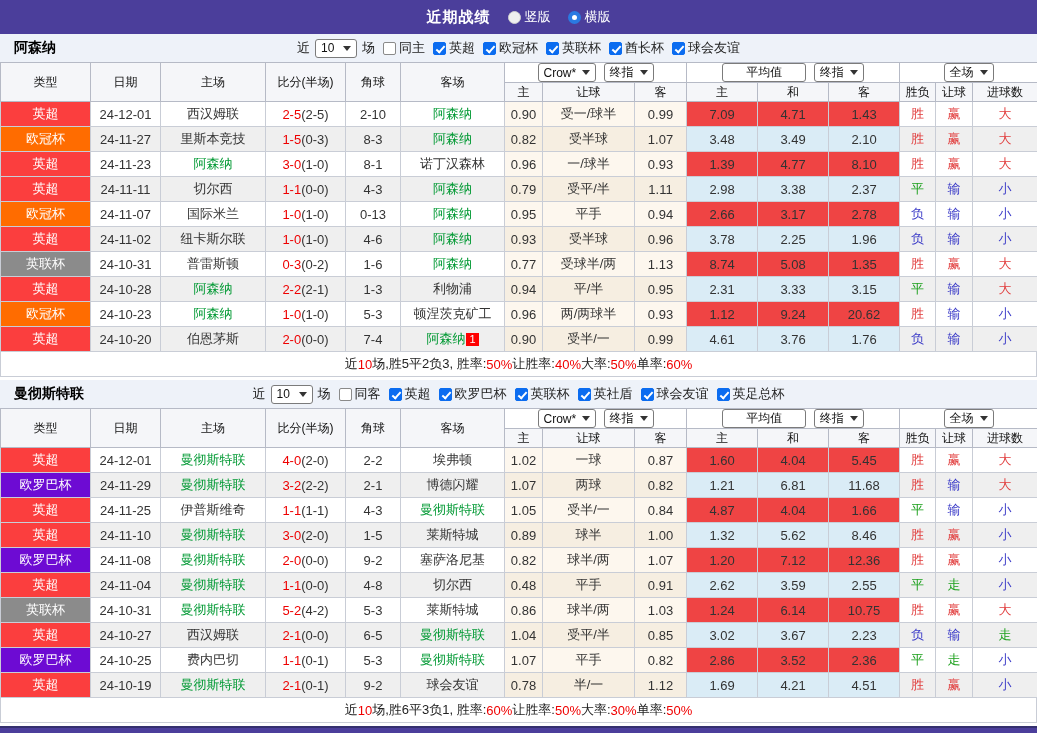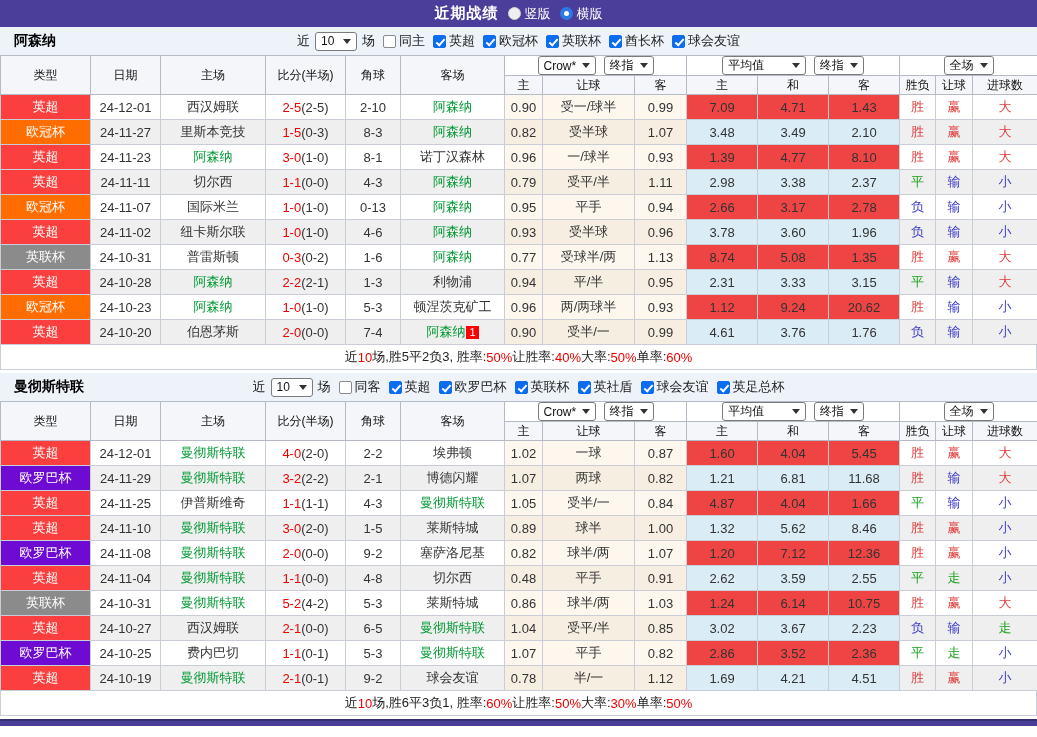--- a/index.html
+++ b/index.html
@@ -1,39 +1,39 @@
 <!DOCTYPE html>
 <html><head>
 <meta charset="utf-8">
 <style>
   * { box-sizing: border-box; }
   body { margin:0; background:#fff; font-family:"Liberation Sans","DejaVu Sans",sans-serif; }
   .page { width:1037px; }
 
   
-  .topbar { height:27px; background:#4b3e9b; display:flex; align-items:center; justify-content:center; gap:9px; }
+  .topbar { height:34px; background:#4b3e9b; display:flex; align-items:center; justify-content:center; gap:17px; }
   .topbar .title { color:#fff; font-weight:bold; font-size:15px; letter-spacing:1px; }
   .radio-wrap { display:flex; align-items:center; gap:4px; color:#fff; font-size:13px; }
   .radio { width:13px; height:13px; border-radius:50%; display:inline-block; }
   .radio.plain { background:#efefef; border:1px solid #cfcfcf; }
   .radio.ring { background:#fff; border:4px solid #2a7ae2; }
 
   
   .section-bar { height:28px; background:#eef2f9; position:relative; display:flex; align-items:center; }
   .team-name { position:absolute; left:14px; font-size:14px; font-weight:bold; color:#000; }
   .filters { margin:0 auto; display:flex; align-items:center; gap:3px; font-size:13px; color:#222; }
   .filters .cb { margin-left:5px; }
 
   
   .sel { display:inline-flex; align-items:center; justify-content:space-between; background:#fff;
          border:1px solid #7b7b7b; border-radius:3px; height:19px; padding:0 5px; font-size:12px;
          gap:6px; color:#111; margin:0 2px; vertical-align:middle; cursor:default; }
   .sel .arr { width:0; height:0; border-left:4px solid transparent; border-right:4px solid transparent; border-top:5px solid #333; }
   .sel.count { min-width:42px; }
-  .sel.wide { min-width:84px; }
+  .sel.wide { min-width:84px;flex-direction:column; }
 
   
   .cb { width:13px; height:13px; border:1px solid #8a8a8a; border-radius:2px; background:#fff; display:inline-block; position:relative; flex:none; }
   .cb.checked { background:#0b6cf0; border-color:#0b6cf0; }
   .cb.checked::after { content:""; position:absolute; left:4px; top:1px; width:3px; height:7px;
                        border:solid #fff; border-width:0 2px 2px 0; transform:rotate(42deg); }
 
   
   table { border-collapse:collapse; table-layout:fixed; width:1037px; }
   th, td { border:1px solid #c9cdd6; text-align:center; overflow:hidden; white-space:nowrap; padding:0; }
@@ -256,21 +256,21 @@
             <td class="league" style="background: rgb(251, 62, 62);">英超</td>
             <td>24-11-02</td>
             <td class="team">纽卡斯尔联</td>
             <td class="score"><span class="score-main">1-0</span><span class="score-half">(1-0)</span></td>
             <td>4-6</td>
             <td class="team focus">阿森纳</td>
             <td class="crow">0.93</td>
             <td class="crow">受半球</td>
             <td class="crow">0.96</td>
             <td class="avg">3.78</td>
-            <td class="avg">3.60</td>
+            <td class="avg">2.25</td>
             <td class="avg">1.96</td>
             <td class="res" style="color: rgb(60, 60, 200);">负</td>
             <td class="res" style="color: rgb(60, 60, 200);">输</td>
             <td class="res" style="color: rgb(60, 60, 200);">小</td>
           </tr>
           <tr class="odd">
             <td class="league" style="background: rgb(139, 139, 139);">英联杯</td>
             <td>24-10-31</td>
             <td class="team">普雷斯顿</td>
             <td class="score"><span class="score-main">0-3</span><span class="score-half">(0-2)</span></td>

